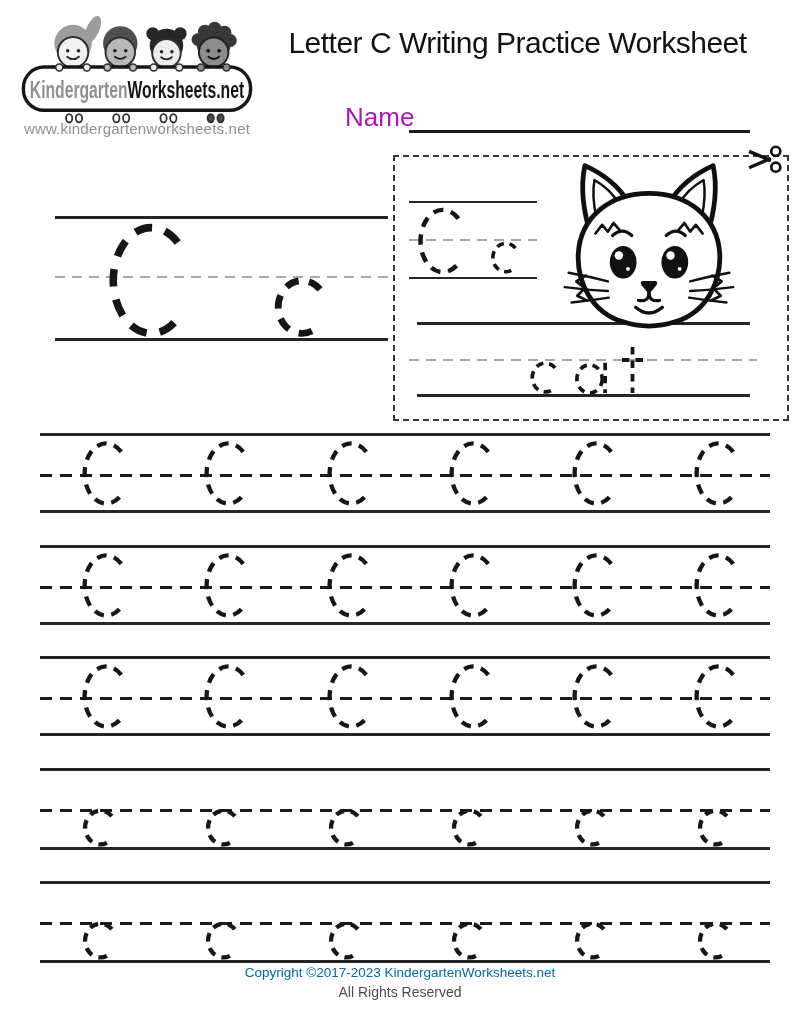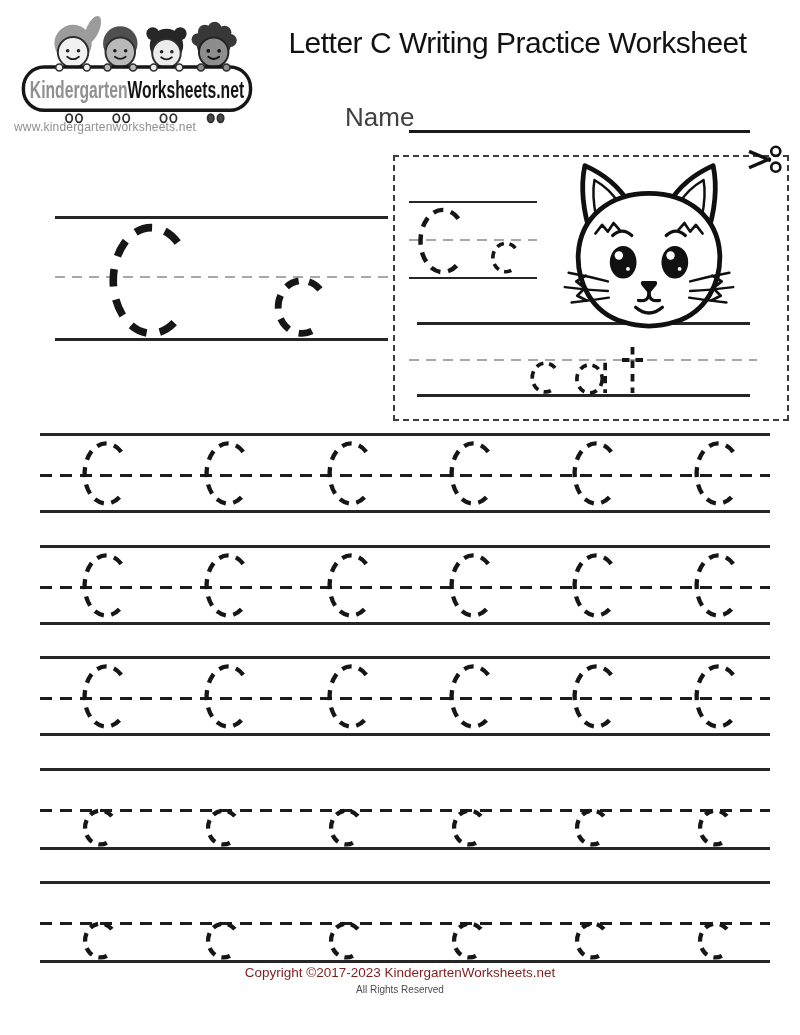--- a/index.html
+++ b/index.html
@@ -15,23 +15,23 @@
   .dashline-gray{position:absolute;height:2.4px;background:repeating-linear-gradient(90deg,#a8a8a8 0 10px,transparent 10px 17px);}
   .glyph{position:absolute;overflow:visible;}
   .glyph use, .glyph path{fill:none;stroke:#161616;}
   .letter-C use{stroke-width:4.6;stroke-dasharray:10.5 8;}
   .letter-c use{stroke-width:4.2;stroke-dasharray:8.5 6.5;}
   .letter-a use{stroke-width:3.8;stroke-dasharray:7.5 6;}
   .letter-t use{stroke-width:3.8;stroke-dasharray:7.5 6;}
   #glyph-defs{position:absolute;width:0;height:0;}
   
   .logo-svg{left:18px;top:8px;width:236px;height:124px;}
-  .logo-url{left:14px;top:120px;width:246px;font-size:12px;color:#8f8f8f;letter-spacing:.2px;}
+  .logo-url{left:14px;top:120px;width:246px;text-align:center;font-size:15px;color:#8f8f8f;letter-spacing:.2px;}
   .title{left:245px;top:26px;width:545px;margin:0;text-align:center;font-size:30px;font-weight:400;color:#121212;letter-spacing:-0.5px;}
-  .name-label{left:345px;top:102px;font-size:26px;color:#404040;}
+  .name-label{left:345px;top:102px;font-size:26px;color:#a21caf;}
   .name-line{left:409px;top:130px;width:341px;height:3px;background:#1a1a1a;position:absolute;}
   
   .exl-top{left:55px;top:216px;width:333px;}
   .exl-mid{left:55px;top:276px;width:333px;}
   .exl-bot{left:55px;top:338px;width:333px;}
   .exl-C{left:100px;top:221px;width:86px;height:119px;}
   .exl-c{left:267px;top:275px;width:58px;height:64px;}
   
   .card{position:absolute;left:393px;top:155px;width:392px;height:262px;border:2px dashed #3a3a3a;}
   .card-top{left:14px;top:44px;width:128px;}
@@ -42,22 +42,22 @@
   .cat{position:absolute;left:158px;top:0px;width:192px;height:177px;}
   .word-top{left:22px;top:165px;width:333px;}
   .word-mid{left:14px;top:202px;width:348px;}
   .word-bot{left:22px;top:237px;width:333px;}
   #word-letters{position:absolute;left:131px;top:188px;width:140px;height:50px;}
   .scissors{position:absolute;left:352px;top:-15px;width:37px;height:34px;}
   
   .prow{position:absolute;left:40px;width:730px;}
   .prow .hline,.prow .dashline-black{width:100%;}
   
-  .copyright{left:0;top:965px;width:100%;text-align:center;font-size:13.5px;color:#7f1d1d;}
-  .rights{left:0;top:984px;width:100%;text-align:center;font-size:10px;color:#4c4c4c;}
+  .copyright{left:0;top:965px;width:100%;text-align:center;font-size:13.5px;color:#0369a1;}
+  .rights{left:0;top:984px;width:100%;text-align:center;font-size:14px;color:#4c4c4c;}
 </style>
 </head>
 <body>
 
 <svg id="glyph-defs" aria-hidden="true">
   <defs>
     <path id="glyph-C" d="M46 13 A23 32 0 1 0 46 59" fill="none"></path>
     <path id="glyph-c" d="M33 9 A15 16.5 0 1 0 33 31" fill="none"></path>
     <g id="glyph-a" fill="none">
         <ellipse cx="15.5" cy="21.5" rx="13" ry="14.5"></ellipse>

